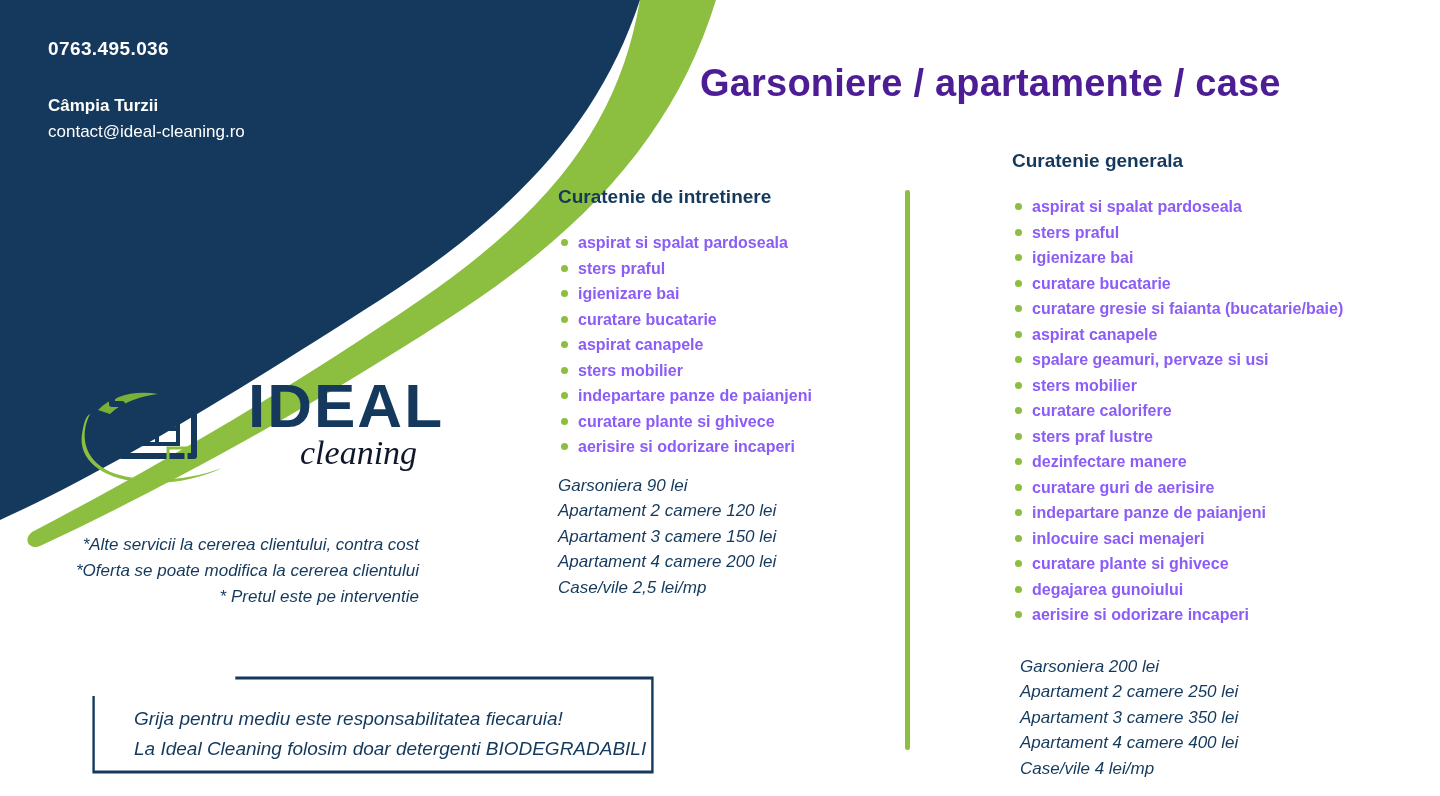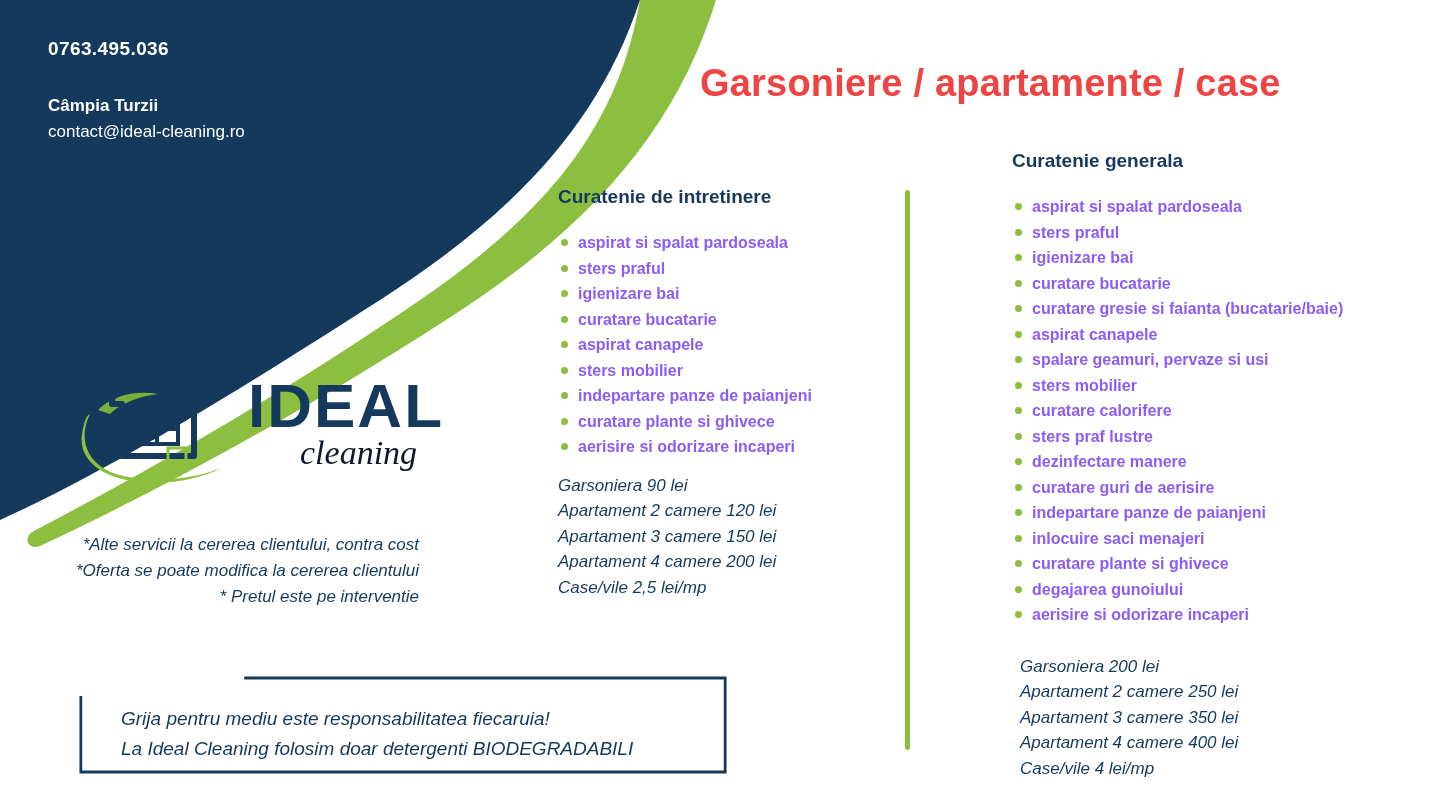--- a/index.html
+++ b/index.html
@@ -88,23 +88,23 @@
     font-style: italic;
     font-size: 17px;
     line-height: 26px;
     z-index: 5;
     text-align: right;
   }
 
   
   .eco-box {
     position: absolute;
-    left: 79px;
+    left: 92px;
     top: 676px;
-    width: 648px;
+    width: 562px;
     height: 98px;
     z-index: 5;
   }
   .eco-frame {
     position: absolute;
     left: 0; top: 0;
     width: 100%; height: 100%;
   }
   .eco-text {
     position: absolute;
@@ -116,21 +116,21 @@
     line-height: 30px;
   }
 
   
   .main-title {
     position: absolute;
     left: 700px;
     top: 62px;
     font-size: 38px;
     font-weight: bold;
-    color: #ef4444;
+    color: #4c1d95;
     letter-spacing: 0.2px;
     z-index: 5;
     white-space: nowrap;
   }
 
   
   .col-mid {
     position: absolute;
     left: 558px;
     top: 186px;

